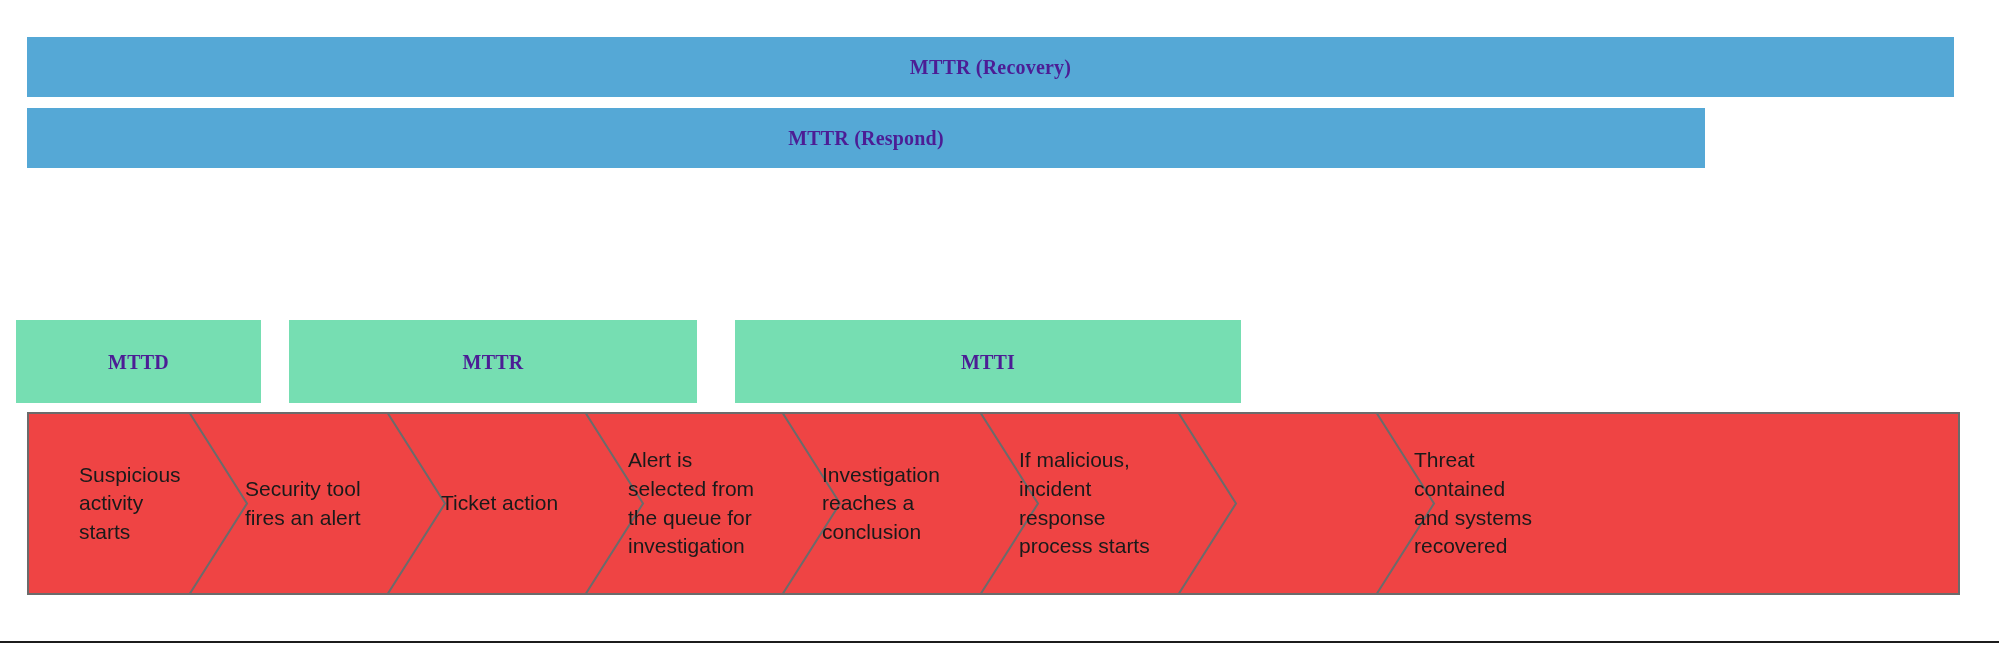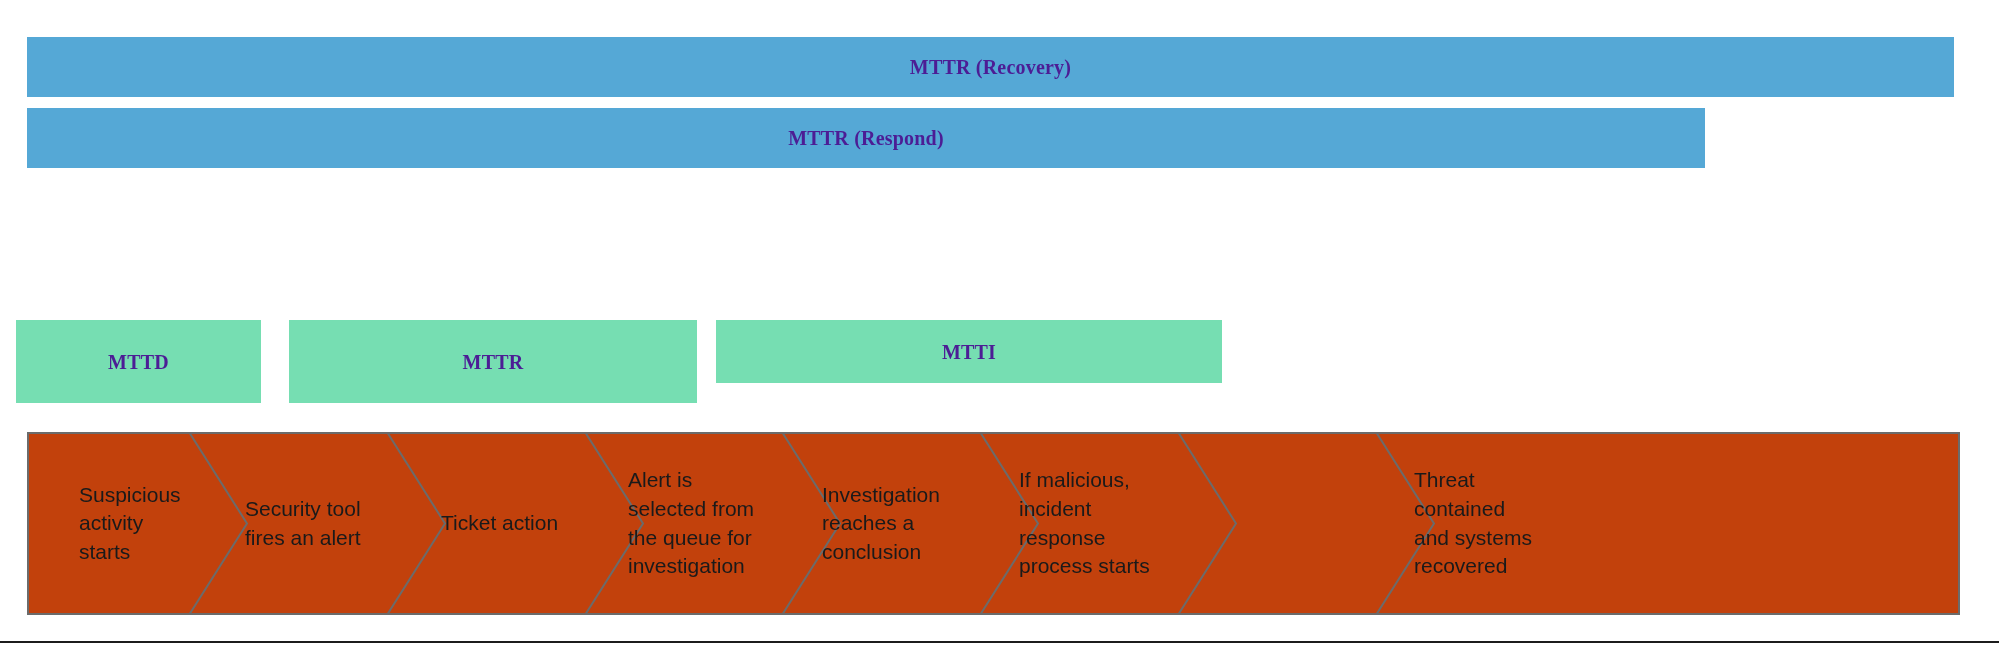--- a/index.html
+++ b/index.html
@@ -33,29 +33,29 @@
   }
   .bar.blue{background:#55A8D6;}
   .bar.green{background:#1CAC4E;}
   .bar.mint{background:#76DEB2;}
 
   .row-recovery{left:27px;  top:37px;  width:1927px; height:60px;}
   .row-respond {left:27px;  top:108px; width:1678px; height:60px;}
   .row-mttc    {left:27px;  top:221px; width:1192px; height:72px;}
   .row-mttd    {left:16px;  top:320px; width:245px;  height:83px;}
   .row-mtta    {left:289px; top:320px; width:408px;  height:83px;}
-  .row-mtti    {left:716px; top:320px; width:506px;  height:63px;}
+  .row-mtti    {left:735px; top:320px; width:506px;  height:83px;}
 
   
   #flow{
     position:absolute;
-    left:27px; top:432px;
+    left:27px; top:412px;
     width:1933px; height:183px;
     box-sizing:border-box;
-    background:#c2410c;
+    background:#ef4444;
     border:2px solid #6b6b6b;
   }
   #flow-svg{position:absolute;left:0;top:0;width:100%;height:100%;}
   .step{
     position:absolute;
     top:0;
     height:100%;
     display:flex;
     align-items:center;
     box-sizing:border-box;

